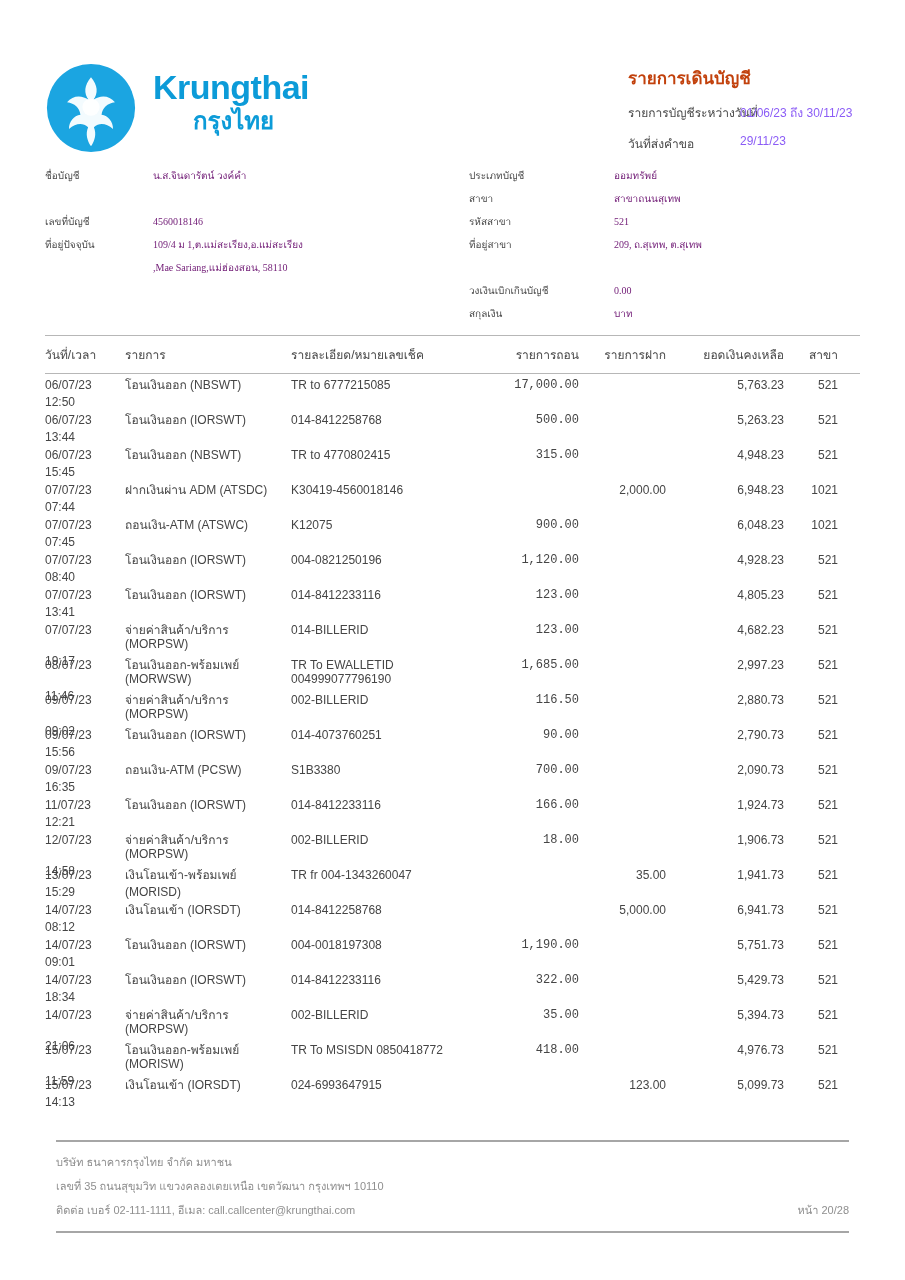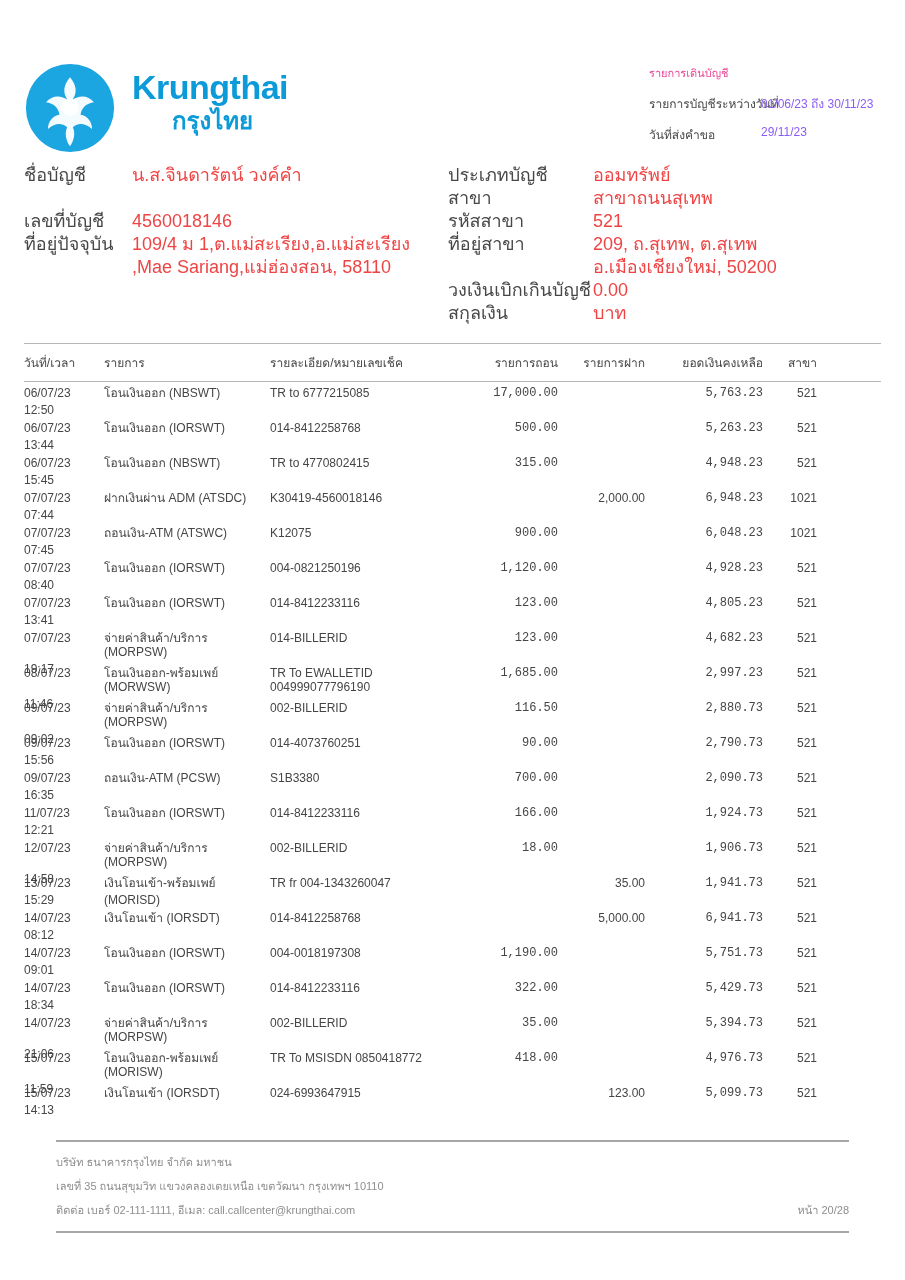--- a/index.html
+++ b/index.html
@@ -1,61 +1,61 @@
 <!DOCTYPE html>
 <html><head>
 <meta charset="utf-8">
 <style>
   * { margin:0; padding:0; box-sizing:border-box; }
   html,body { background:#ffffff; }
   body { font-family:"Liberation Sans","DejaVu Sans",sans-serif; color:#3d3d3d; }
   .page {
     position:relative; width:905px; height:1280px; margin:0 auto;
-    background:#ffffff; padding:62px 24px 0; overflow:hidden;
+    background:#ffffff; padding:62px 45px 0; overflow:hidden;
   }
   
   .hdr { display:flex; justify-content:space-between; align-items:flex-start; }
   .brand { display:flex; align-items:flex-start; }
   .brand-logo { width:92px; height:92px; flex:0 0 auto; }
   .brand-words { margin-left:16px; padding-top:8px; line-height:1; }
   .brand-en { font-size:34px; font-weight:700; color:#0c9bd8; letter-spacing:-0.5px; }
   .brand-th { font-size:24px; font-weight:700; color:#0c9bd8; margin-top:5px;margin-left:40px; }
   .stmt { width:232px; padding-top:2px; }
-  .stmt-title { font-size:11px; font-weight:400; color:#ec4899; }
+  .stmt-title { font-size:17px; font-weight:700; color:#c2410c; }
   .stmt-line { display:grid; grid-template-columns:112px 1fr; margin-top:12px; font-size:12px; white-space:nowrap; }
   .stmt-line .lab { color:#474747; }
   .stmt-line .val { color:#8b5cf6; }
   
   .info { display:grid; grid-template-columns:424px 1fr; margin-top:10px; }
-  .info-row { display:grid; font-size:18px; line-height:23px; min-height:23px; white-space:nowrap; }
+  .info-row { display:grid; font-size:10px; line-height:23px; min-height:23px; white-space:nowrap; }
   .info-left .info-row { grid-template-columns:108px 1fr; }
   .info-right .info-row { grid-template-columns:145px 1fr; }
   .info-row .lab { color:#474747; }
-  .info-row .val { color:#ef4444; }
+  .info-row .val { color:#701a75;font-family:Liberation Serif, serif; }
   
-  .table { margin-top:18px; }
+  .table { margin-top:10px; }
   .t-head {
     display:grid; grid-template-columns:80px 166px 202px 86px 87px 118px 54px;
     border-top:1px solid #b7b7b7; border-bottom:1px solid #b7b7b7;
     padding:9px 0; font-size:12px; color:#454545;
   }
   .t-head .h4,.t-head .h5,.t-head .h6,.t-head .h7 { text-align:right; }
   .t-body { display:block; }
   .t-row {
     display:grid; grid-template-columns:80px 166px 202px 86px 87px 118px 54px;
     grid-template-rows:auto auto; row-gap:3px;
     padding:4px 0 0; font-size:12px; line-height:14px; color:#454545;
     height:35px;
   }
   .c-date { grid-column:1; grid-row:1; }
   .c-txn  { grid-column:2; grid-row:1; padding-right:6px; }
   .c-det  { grid-column:3; grid-row:1; padding-right:6px; }
   .c-wd   { grid-column:4; grid-row:1; text-align:right;font-family:Liberation Mono, monospace; }
   .c-dep  { grid-column:5; grid-row:1; text-align:right; }
-  .c-bal  { grid-column:6; grid-row:1; text-align:right;font-family:Liberation Mono, monospace; }
+  .c-bal  { grid-column:6; grid-row:1; text-align:right; }
   .c-br   { grid-column:7; grid-row:1; text-align:right; }
   .c-time { grid-column:1; grid-row:2; }
   .c-txn2 { grid-column:2; grid-row:2; }
   
   .footer {
     position:absolute; left:56px; right:56px; top:1140px;
     border-top:2px solid #a6a6a6; border-bottom:2px solid #a6a6a6;
     padding:8px 0 9px; font-size:11px; color:#8f8f8f; line-height:24px;
   }
   .footer-last { display:flex; justify-content:space-between; }
@@ -138,21 +138,20 @@
           <span class="val">521</span>
         </div>
 
         <div class="info-row">
           <span class="lab">ที่อยู่สาขา</span>
           <span class="val">209, ถ.สุเทพ, ต.สุเทพ</span>
         </div>
 
         <div class="info-row">
           <span class="lab"></span>
-          <span class="val">อ.เมืองเชียงใหม่, 50200</span>
         </div>
 
         <div class="info-row">
           <span class="lab">วงเงินเบิกเกินบัญชี</span>
           <span class="val">0.00</span>
         </div>
 
         <div class="info-row">
           <span class="lab">สกุลเงิน</span>
           <span class="val">บาท</span>

